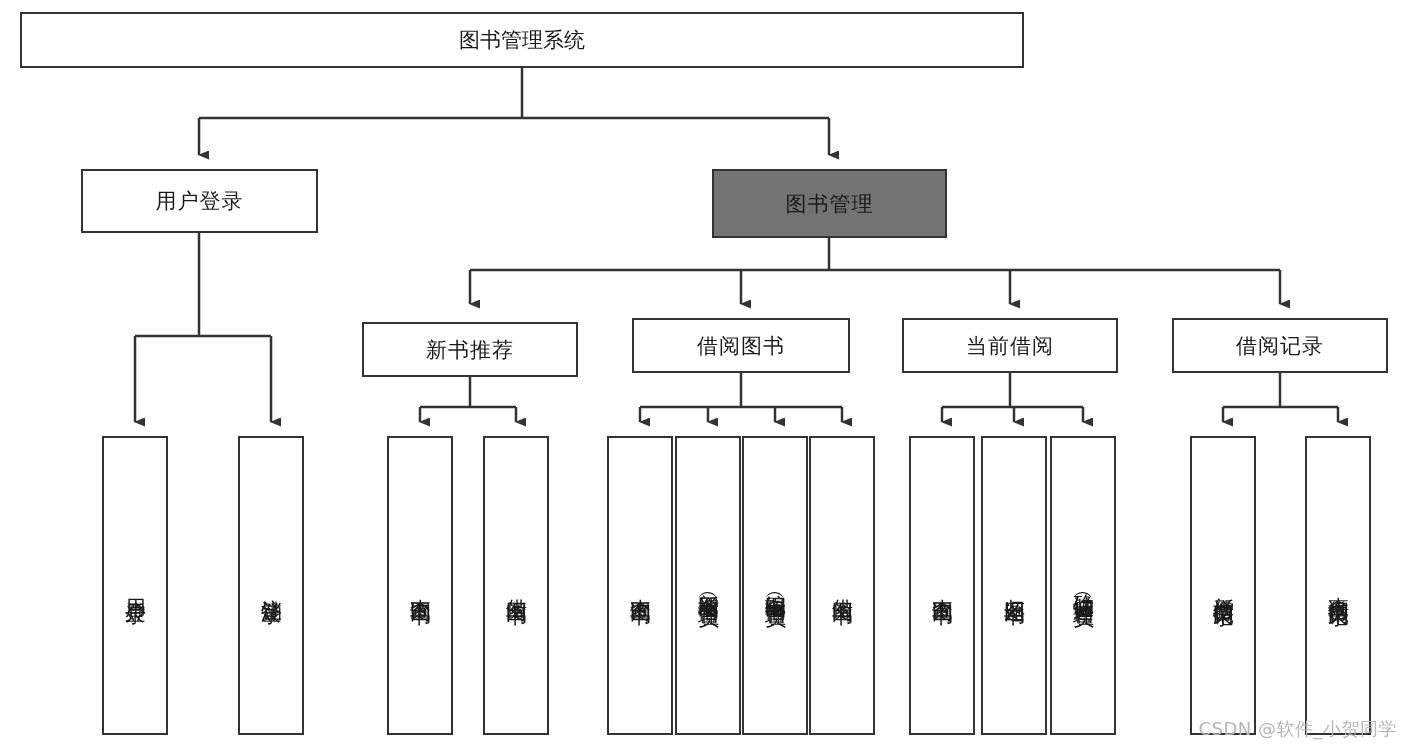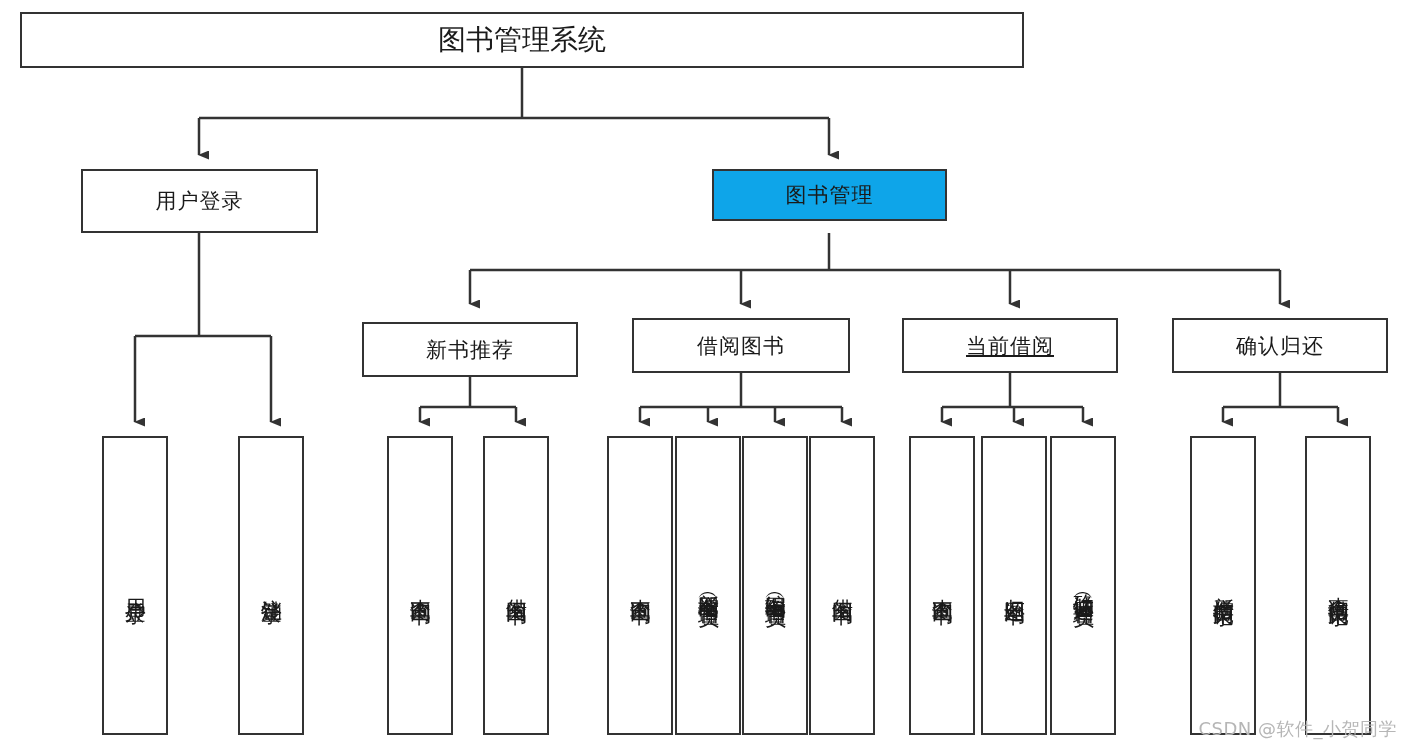--- a/index.html
+++ b/index.html
@@ -34,21 +34,21 @@
     align-items: center;
     justify-content: center;
     color: #1a1a1a;
   }
   .node-h {
     font-size: 21px;
     letter-spacing: 1px;
     white-space: nowrap;
   }
   .node-root {
-    font-size: 28px;
+    font-size: 21px;
   }
   .node-leaf {
     writing-mode: vertical-rl;
     text-orientation: upright;
     font-size: 21px;
     line-height: 1.18;
     letter-spacing: 2px;
     padding-top: 6px;
     padding-bottom: 6px;
     align-items: center;
@@ -138,38 +138,38 @@
   </svg>
 
   <div class="node node-root" style="left: 20px; top: 12px; width: 1004px; height: 56px; border-color: rgb(51, 51, 51); background: rgb(255, 255, 255); color: rgb(26, 26, 26);">
     <span>图书管理系统</span>
   </div>
 
   <div class="node node-h" style="left: 81px; top: 169px; width: 237px; height: 64px; border-color: rgb(51, 51, 51); background: rgb(255, 255, 255); color: rgb(26, 26, 26);">
     <span>用户登录</span>
   </div>
 
-  <div class="node node-h" style="left: 712px; top: 169px; width: 235px; height: 52px; border-color: rgb(51, 51, 51); background: #0ea5e9; color: rgb(26, 26, 26);">
+  <div class="node node-h" style="left: 712px; top: 169px; width: 235px; height: 69px; border-color: rgb(51, 51, 51); background: #737373; color: rgb(26, 26, 26);">
     <span>图书管理</span>
   </div>
 
   <div class="node node-h" style="left: 362px; top: 322px; width: 216px; height: 55px; border-color: rgb(51, 51, 51); background: rgb(255, 255, 255); color: rgb(26, 26, 26);">
     <span>新书推荐</span>
   </div>
 
   <div class="node node-h" style="left: 632px; top: 318px; width: 218px; height: 55px; border-color: rgb(51, 51, 51); background: rgb(255, 255, 255); color: rgb(26, 26, 26);">
     <span>借阅图书</span>
   </div>
 
-  <div class="node node-h" style="left: 902px; top: 318px; width: 216px; height: 55px; border-color: rgb(51, 51, 51); background: rgb(255, 255, 255); color: rgb(26, 26, 26); text-decoration: underline;">
+  <div class="node node-h" style="left: 902px; top: 318px; width: 216px; height: 55px; border-color: rgb(51, 51, 51); background: rgb(255, 255, 255); color: rgb(26, 26, 26);">
     <span>当前借阅</span>
   </div>
 
   <div class="node node-h" style="left: 1172px; top: 318px; width: 216px; height: 55px; border-color: rgb(51, 51, 51); background: rgb(255, 255, 255); color: rgb(26, 26, 26);">
-    <span>确认归还</span>
+    <span>借阅记录</span>
   </div>
 
   <div class="node node-leaf" style="left: 102px; top: 436px; width: 66px; height: 299px; border-color: rgb(51, 51, 51); background: rgb(255, 255, 255); color: rgb(26, 26, 26);">
     <span class="leaf-text">用户登录</span>
   </div>
   <div class="node node-leaf" style="left: 238px; top: 436px; width: 66px; height: 299px; border-color: rgb(51, 51, 51); background: rgb(255, 255, 255); color: rgb(26, 26, 26);">
     <span class="leaf-text">注销登录</span>
   </div>
   <div class="node node-leaf" style="left: 387px; top: 436px; width: 66px; height: 299px; border-color: rgb(51, 51, 51); background: rgb(255, 255, 255); color: rgb(26, 26, 26);">
     <span class="leaf-text">查询图书</span>

